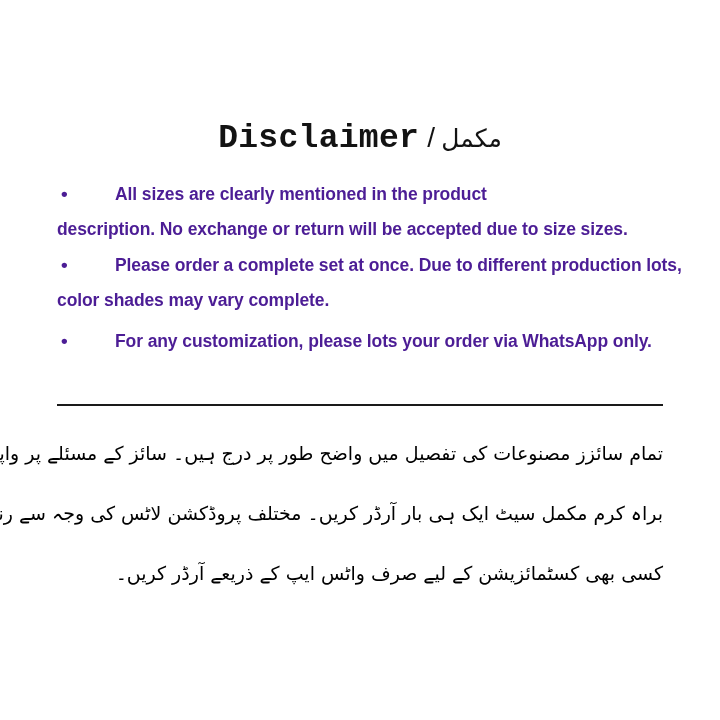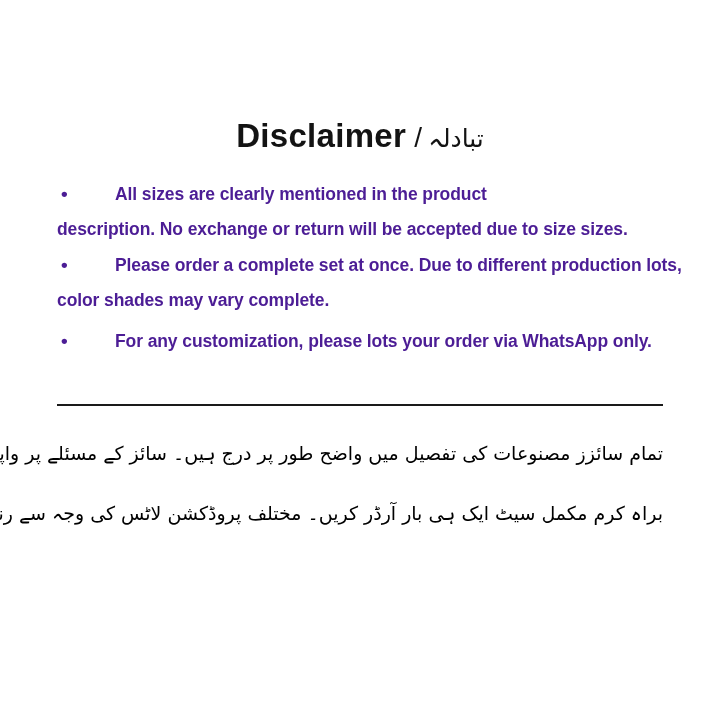--- a/index.html
+++ b/index.html
@@ -23,21 +23,21 @@
     left: 0;
     width: 720px;
     margin: 0;
     text-align: center;
     line-height: 44px;
     font-weight: 700;
     letter-spacing: 0.3px;
   }
   .t-en {
     font-size: 33px;
-    font-family: Liberation Sans, sans-serif;
+    font-family: Liberation Mono, monospace;
   }
   .t-sep {
     font-size: 28px;
     font-weight: 400;
     padding: 0 6px 0 8px;
   }
   .t-ur {
     font-size: 25px;
     font-weight: 400;
     font-family: "DejaVu Sans", sans-serif;
@@ -93,21 +93,21 @@
     line-height: 34px;
     font-size: 19px;
     white-space: nowrap;
   }
 </style>
 </head>
 <body>
 
 <div class="page">
 
-  <h1 class="title"><span class="t-en">Disclaimer</span><span class="t-sep">/</span><span class="t-ur" lang="ur" dir="rtl">تبادلہ</span></h1>
+  <h1 class="title"><span class="t-en">Disclaimer</span><span class="t-sep">/</span><span class="t-ur" lang="ur" dir="rtl">مکمل</span></h1>
 
   <div class="en-block">
 
     <div class="bullet-item">
       <div class="b-line"><span class="dot">•</span><span class="b-text">All sizes are clearly mentioned in the product</span></div>
       <div class="b-line">description. No exchange or return will be accepted due to size sizes.</div>
     </div>
 
     <div class="bullet-item">
       <div class="b-line"><span class="dot">•</span><span class="b-text">Please order a complete set at once. Due to different production lots,</span></div>
@@ -118,15 +118,16 @@
       <div class="b-line"><span class="dot">•</span><span class="b-text">For any customization, please lots your order via WhatsApp only.</span></div>
     </div>
 
   </div>
 
   <div class="divider"></div>
 
   <div class="ur-block" lang="ur" dir="rtl">
     <p class="ur-line">تمام سائزز مصنوعات کی تفصیل میں واضح طور پر درج ہیں۔ سائز کے مسئلے پر واپسی یا تبادلہ ممکن نہیں ہو گا۔</p>
     <p class="ur-line">براہ کرم مکمل سیٹ ایک ہی بار آرڈر کریں۔ مختلف پروڈکشن لاٹس کی وجہ سے رنگت میں معمولی فرق ہو سکتا ہے۔</p>
+    <p class="ur-line">کسی بھی کسٹمائزیشن کے لیے صرف واٹس ایپ کے ذریعے آرڈر کریں۔</p>
   </div>
 
 </div>
 
 </body></html>

